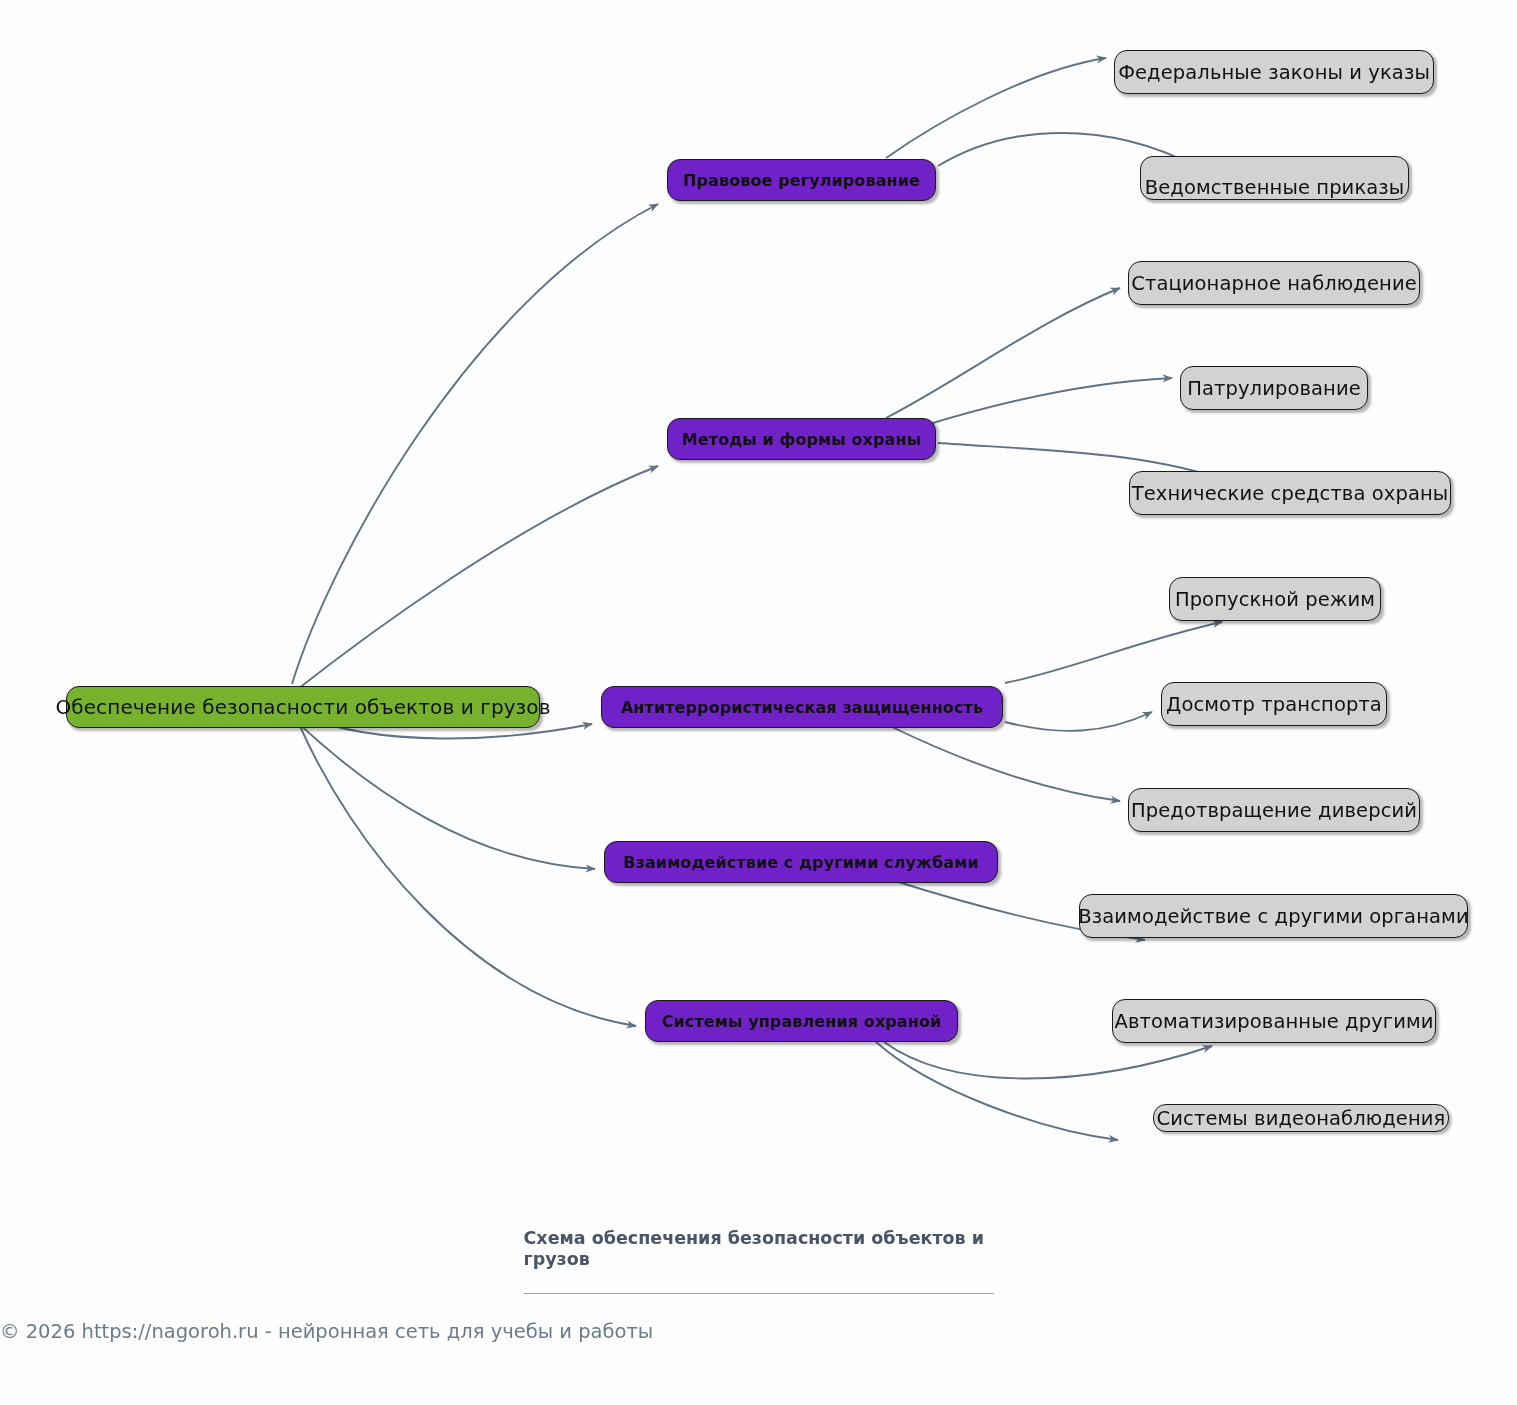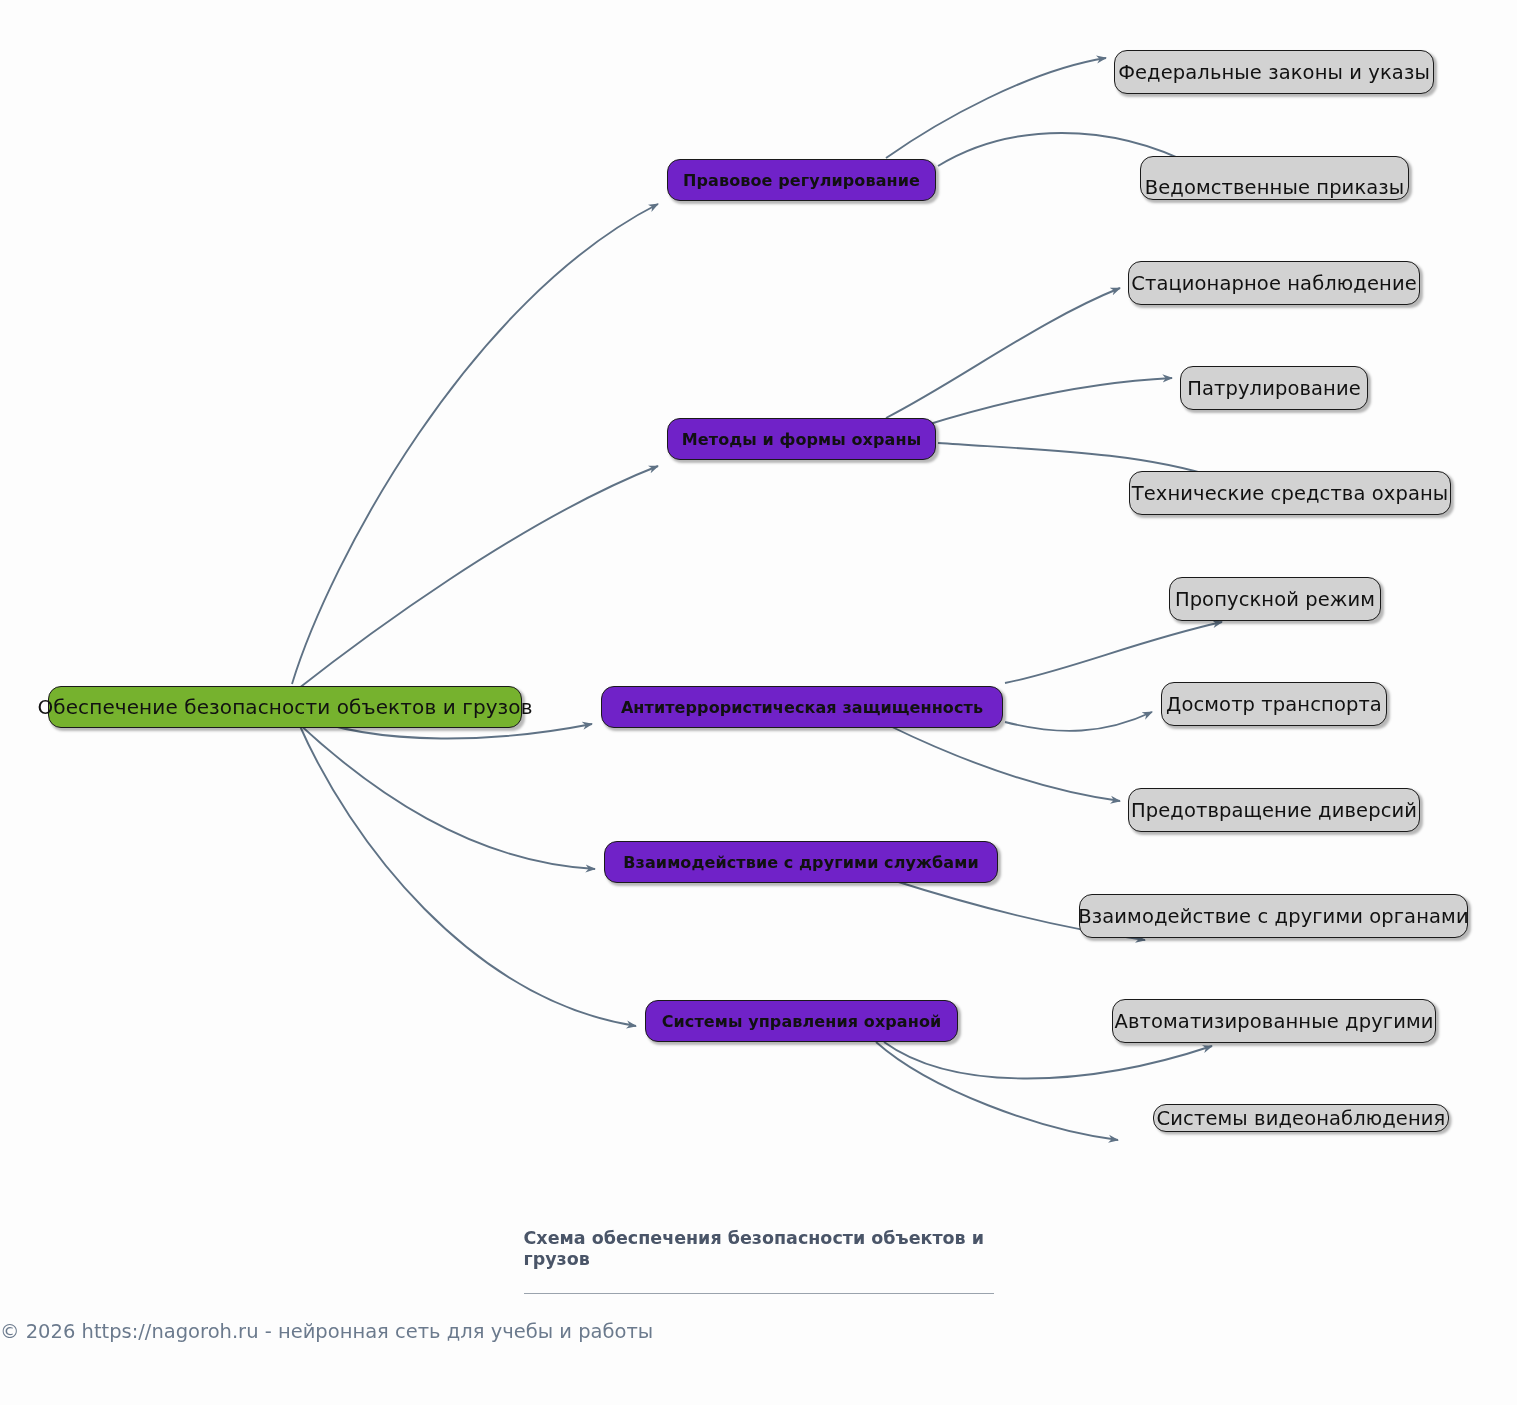--- a/index.html
+++ b/index.html
@@ -116,21 +116,21 @@
       <path d="M 1005,722 C 1060,736 1105,734 1152,712"></path>
       <path d="M 890,726 C 960,760 1040,790 1120,801"></path>
 
       <path d="M 892,880 C 980,908 1070,930 1145,940"></path>
 
       <path d="M 884,1042 C 950,1090 1080,1090 1212,1046"></path>
       <path d="M 876,1042 C 930,1090 1040,1130 1118,1140"></path>
     </g>
   </svg>
 
-  <div class="node root" style="left:48px; top:686px; width:474px; height:42px;">
+  <div class="node root" style="left:66px; top:686px; width:474px; height:42px;">
     <span>Обеспечение безопасности объектов и грузов</span>
   </div>
 
   <div class="node branch" style="left:667px; top:159px; width:269px; height:42px;">
     <span>Правовое регулирование</span>
   </div>
   <div class="node leaf" style="left:1114px; top:50px; width:320px; height:44px;">
     <span>Федеральные законы и указы</span>
   </div>
   <div class="node leaf" style="left:1140px; top:156px; width:269px; height:44px;align-items:flex-end;">

